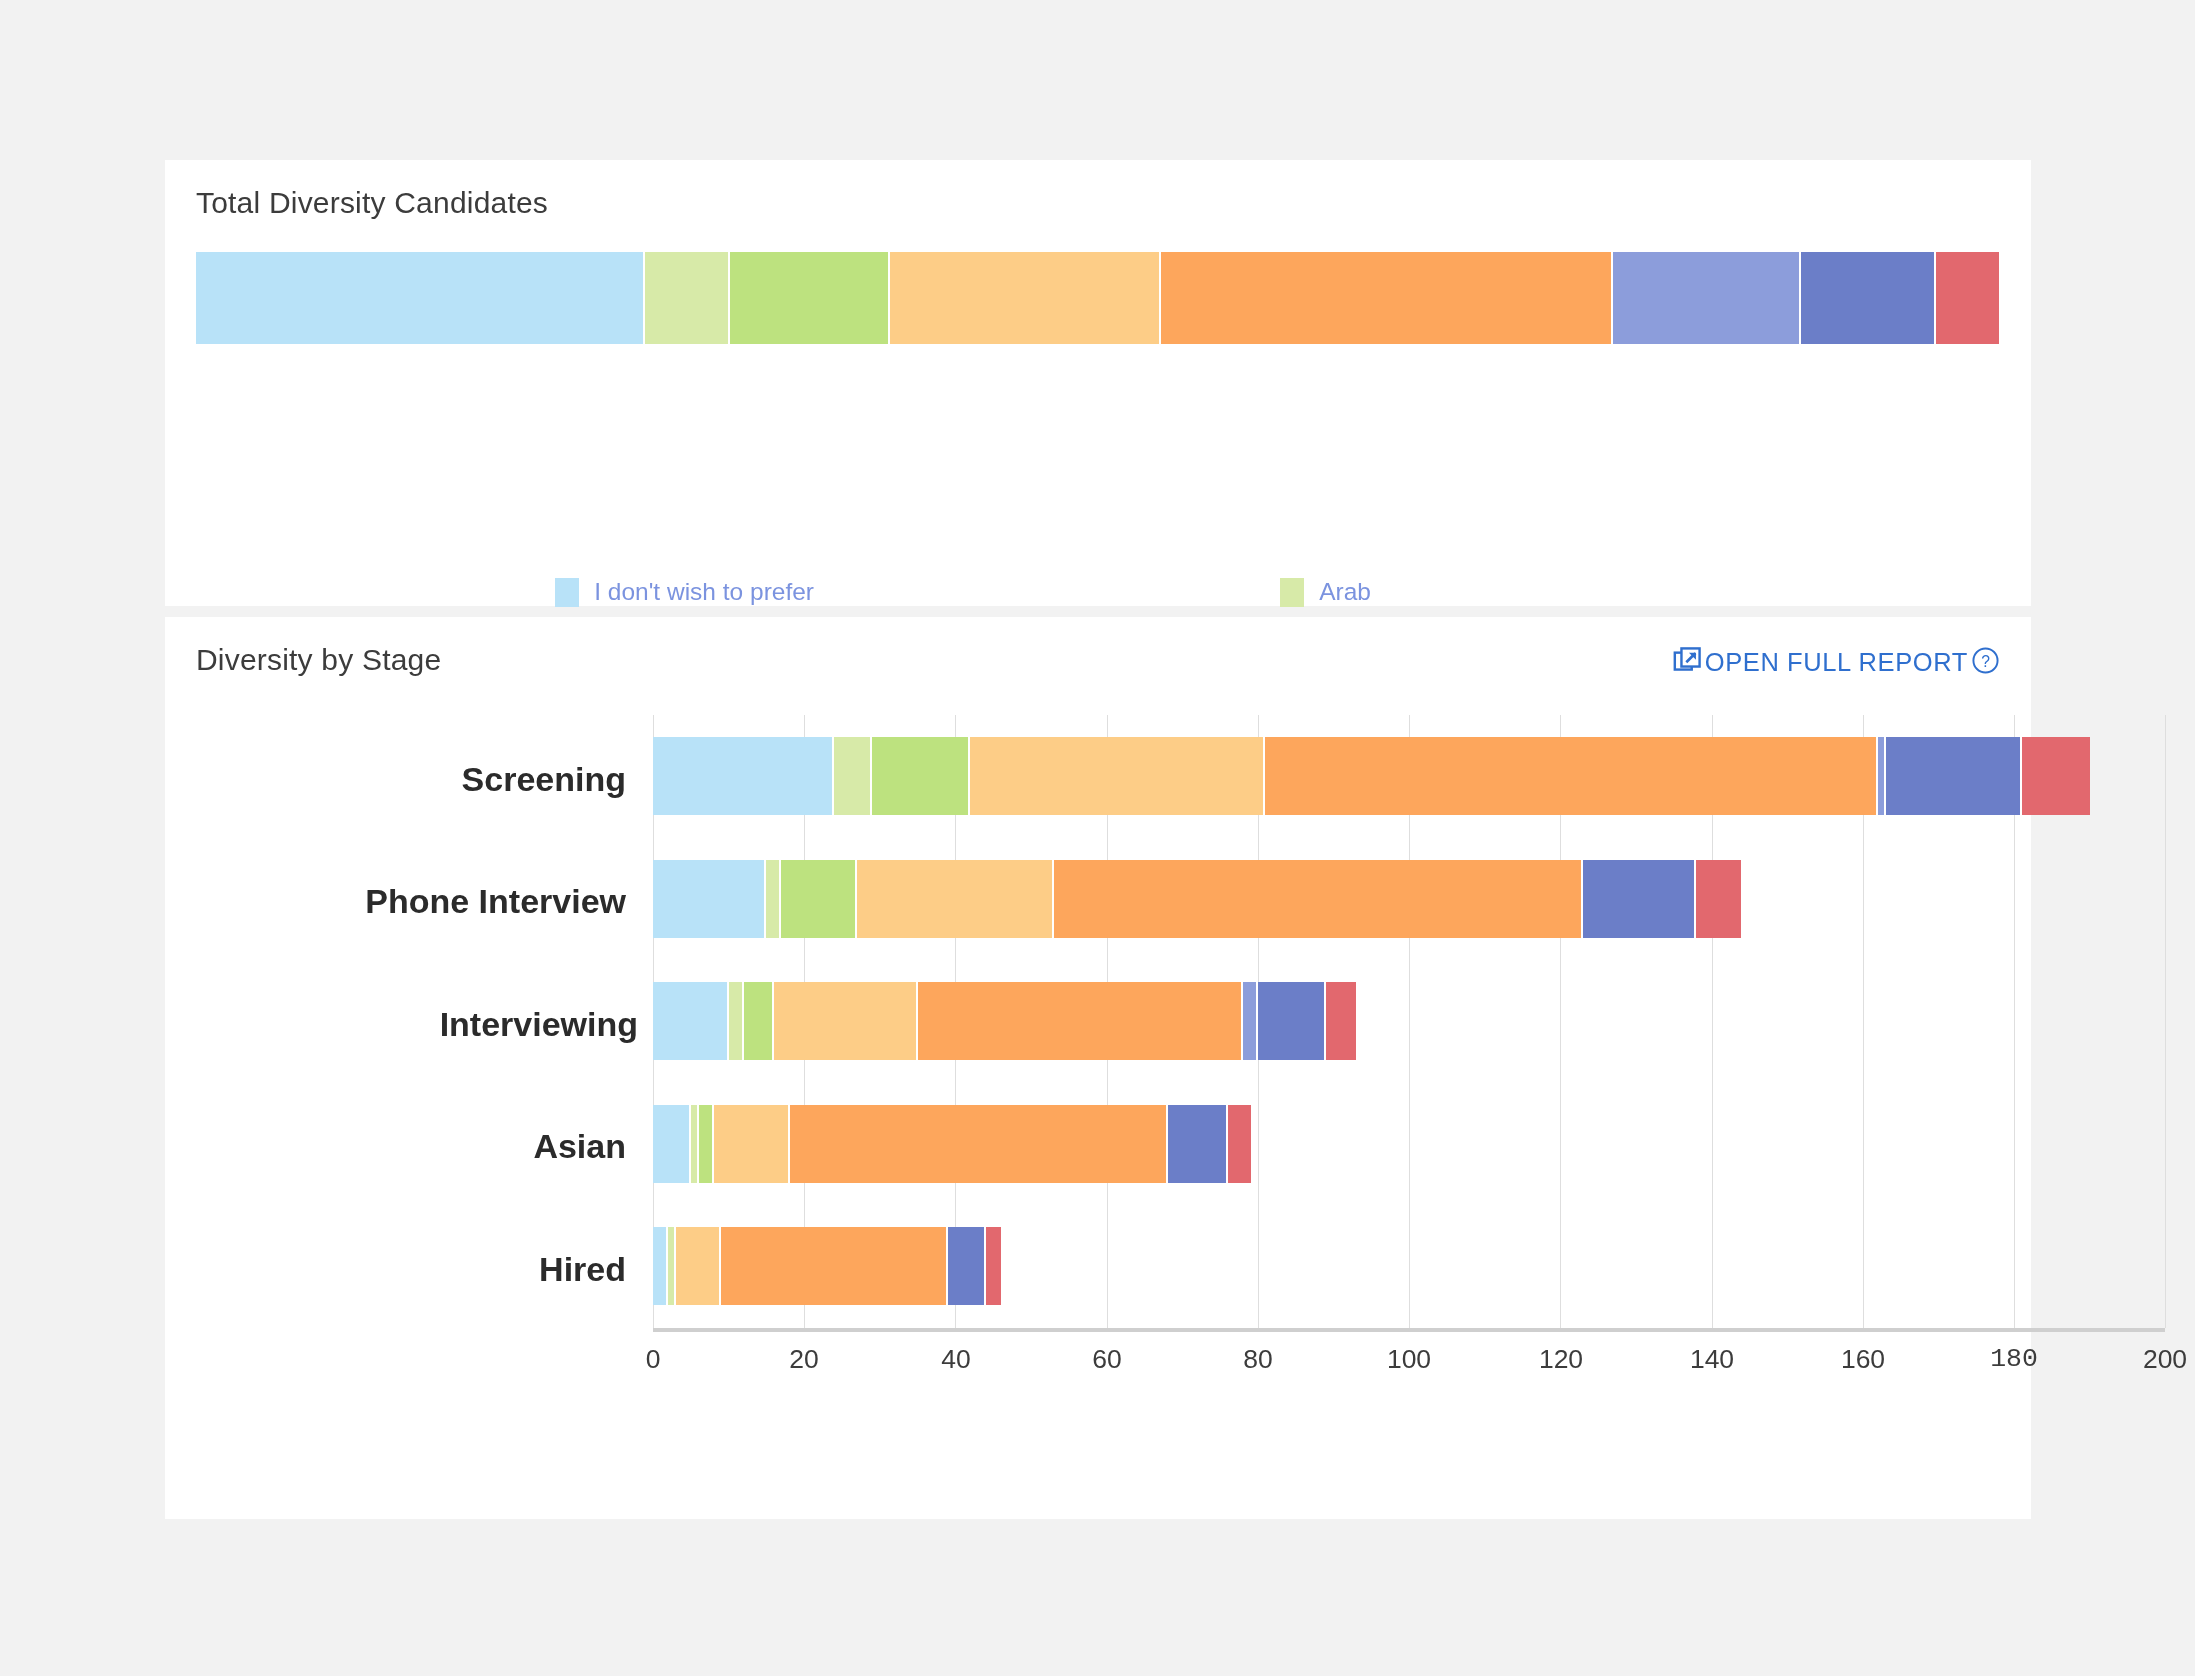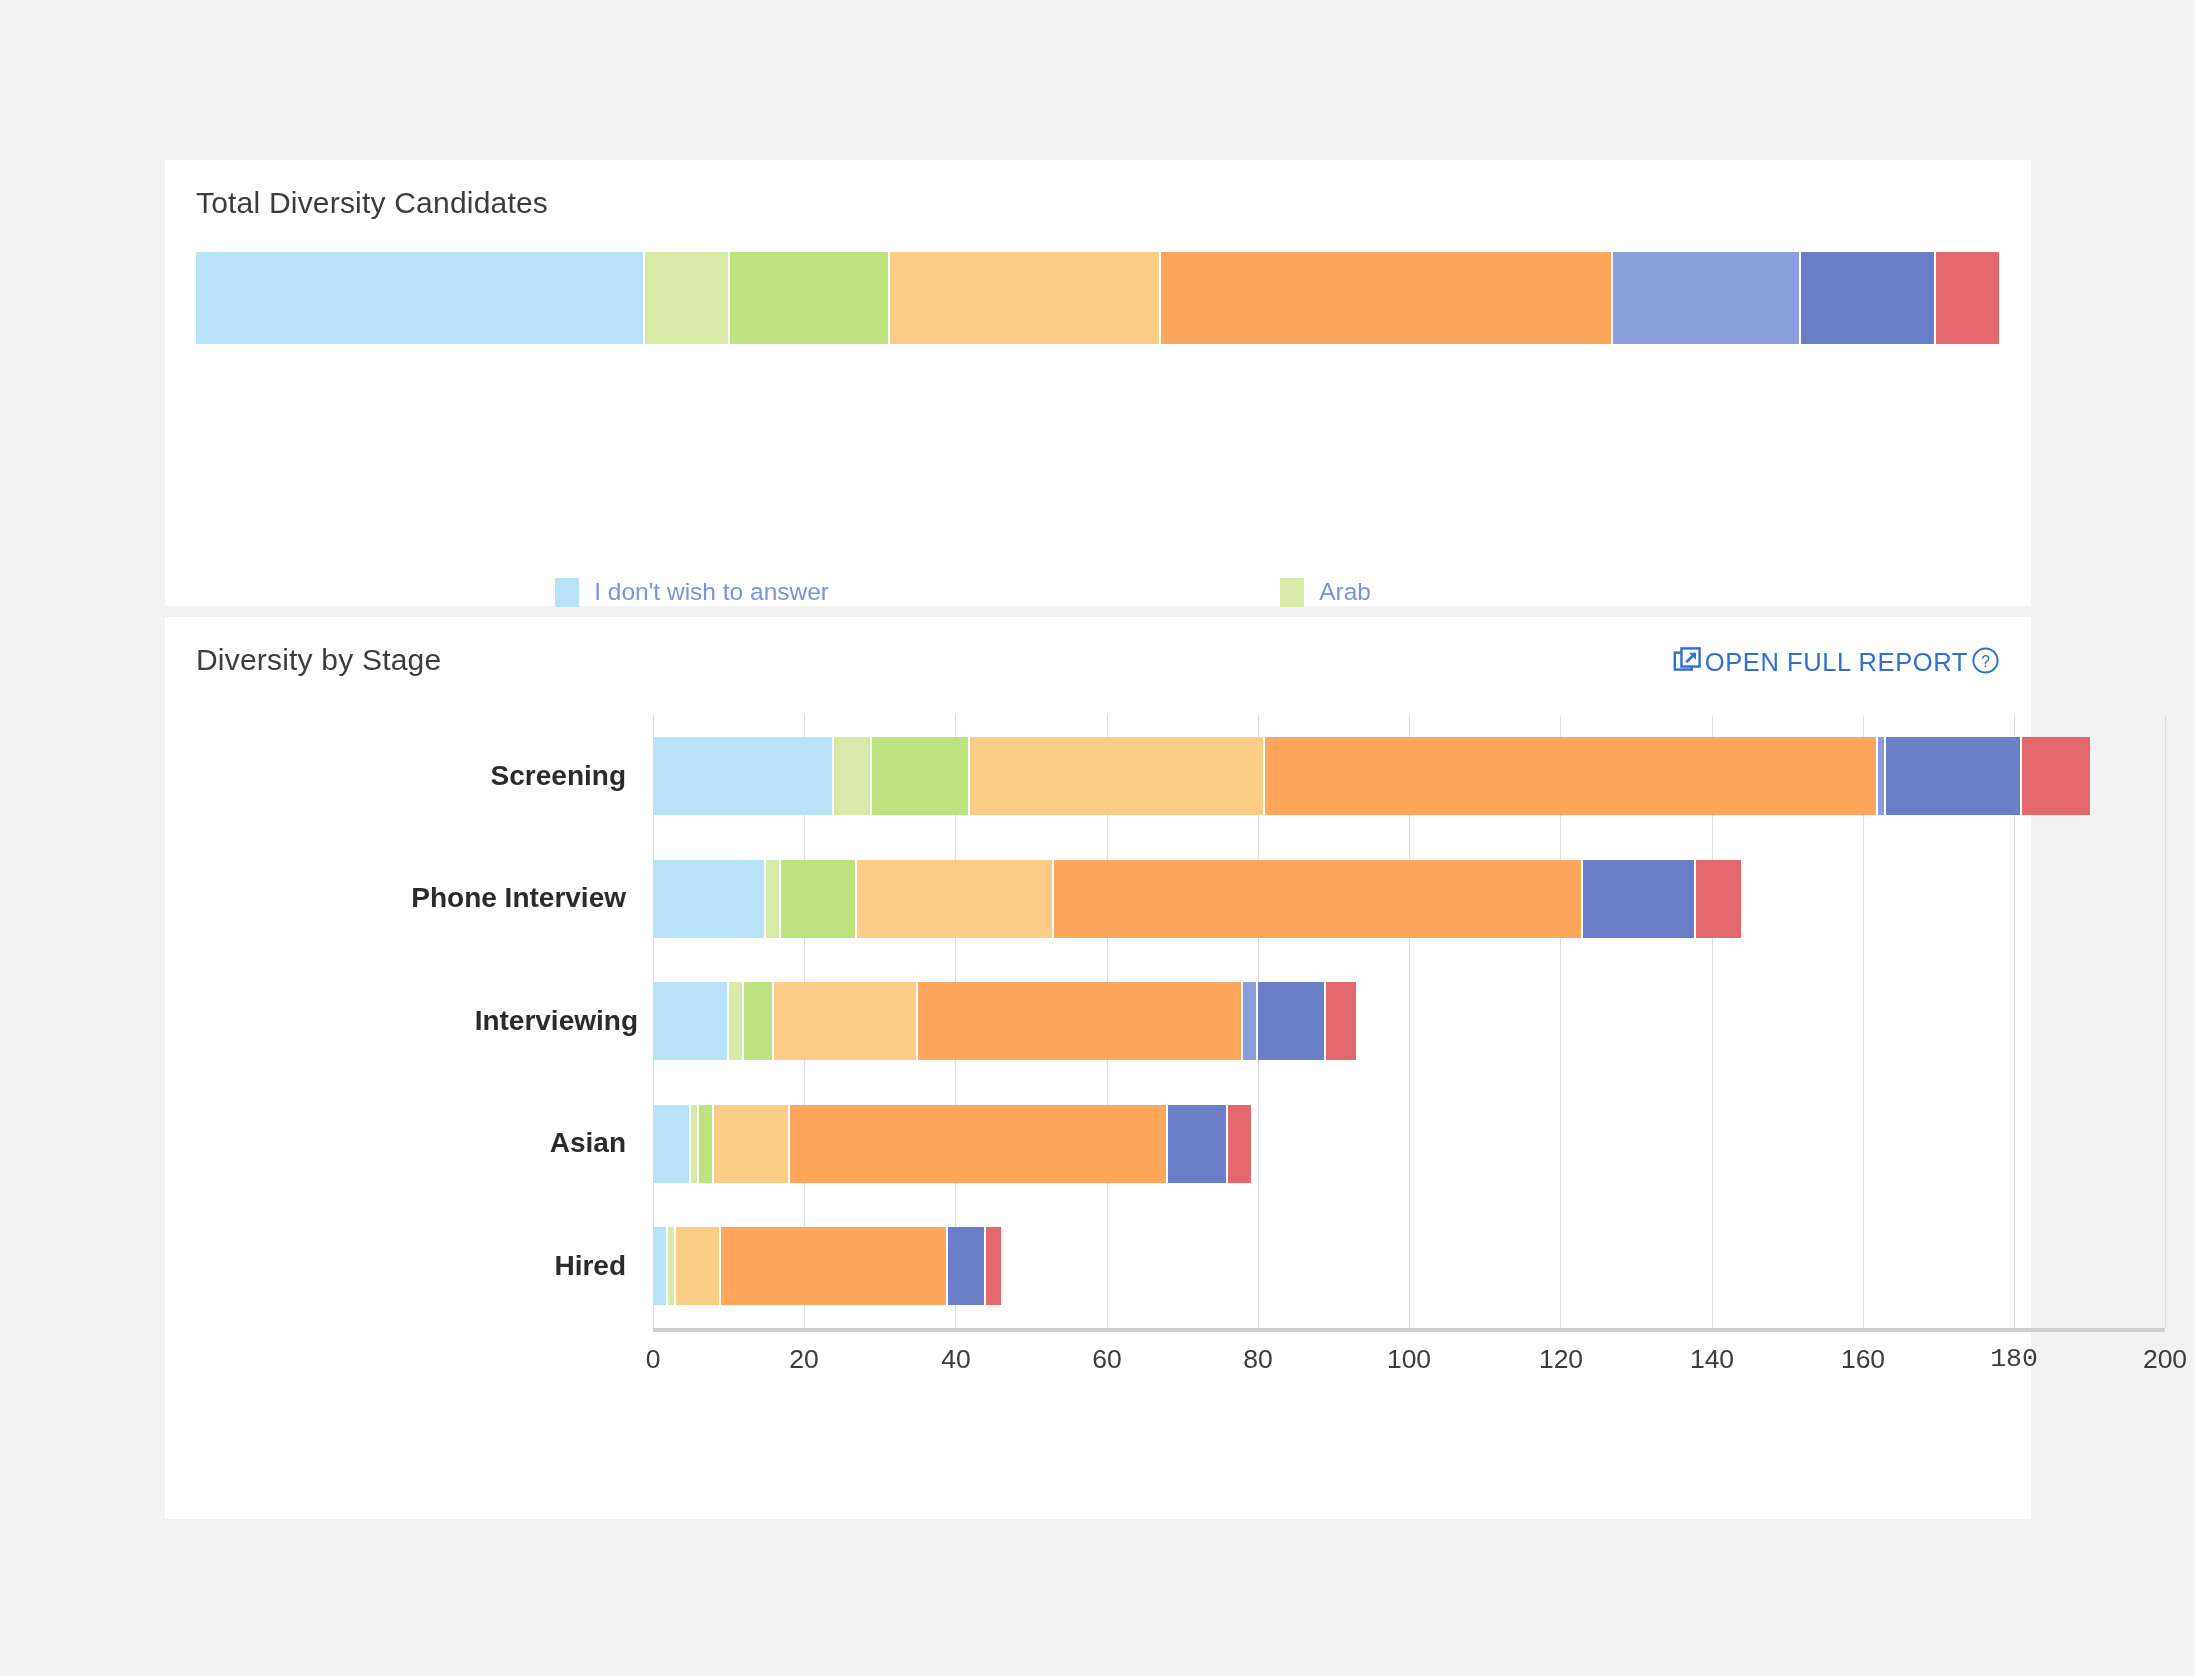--- a/index.html
+++ b/index.html
@@ -162,21 +162,21 @@
     height: 100%;
     box-sizing: border-box;
     border-right: 2px solid #ffffff;
   }
   .bar .seg:last-child { border-right: none; }
 
   .ylabel {
     position: absolute;
     right: 1735px;
     text-align: right;
-    font-size: 28px;
+    font-size: 34px;
     font-weight: bold;
     color: #2b2b2b;
     white-space: nowrap;
   }
 
   .xtick {
     position: absolute;
     top: 629px;
     font-size: 26.5px;
     color: #3c3c3c;
@@ -197,21 +197,21 @@
         <div class="seg" style="background: rgb(189, 226, 127); width: 8.9%;"></div>
         <div class="seg" style="background: rgb(253, 205, 135); width: 15%;"></div>
         <div class="seg" style="background: rgb(253, 166, 92); width: 25.1%;"></div>
         <div class="seg" style="background: rgb(140, 157, 219); width: 10.4%;"></div>
         <div class="seg" style="background: rgb(107, 126, 200); width: 7.5%;"></div>
         <div class="seg" style="background: rgb(226, 104, 110); width: 3.5%;"></div>
       </div>
     <div class="legend" id="legend-total">
         <div class="legend-item">
           <span class="legend-swatch" style="background: rgb(184, 226, 248); width: 23.5px; flex: 0 0 23.5px; height: 29px;"></span>
-          <span class="legend-label" style="font-size: 24.5px;">I don't wish to answer</span>
+          <span class="legend-label" style="font-size: 24.5px;">I don't wish to prefer</span>
         </div>
         <div class="legend-item">
           <span class="legend-swatch" style="background: rgb(215, 234, 168); width: 23.5px; flex: 0 0 23.5px; height: 29px;"></span>
           <span class="legend-label" style="font-size: 24.5px;">Arab</span>
         </div>
         <div class="legend-item">
           <span class="legend-swatch" style="background: rgb(189, 226, 127); width: 23.5px; flex: 0 0 23.5px; height: 29px;"></span>
           <span class="legend-label" style="font-size: 24.5px;">Asian (including: East Asian, South Asian, Pacific Islander)</span>
         </div>
         <div class="legend-item">

